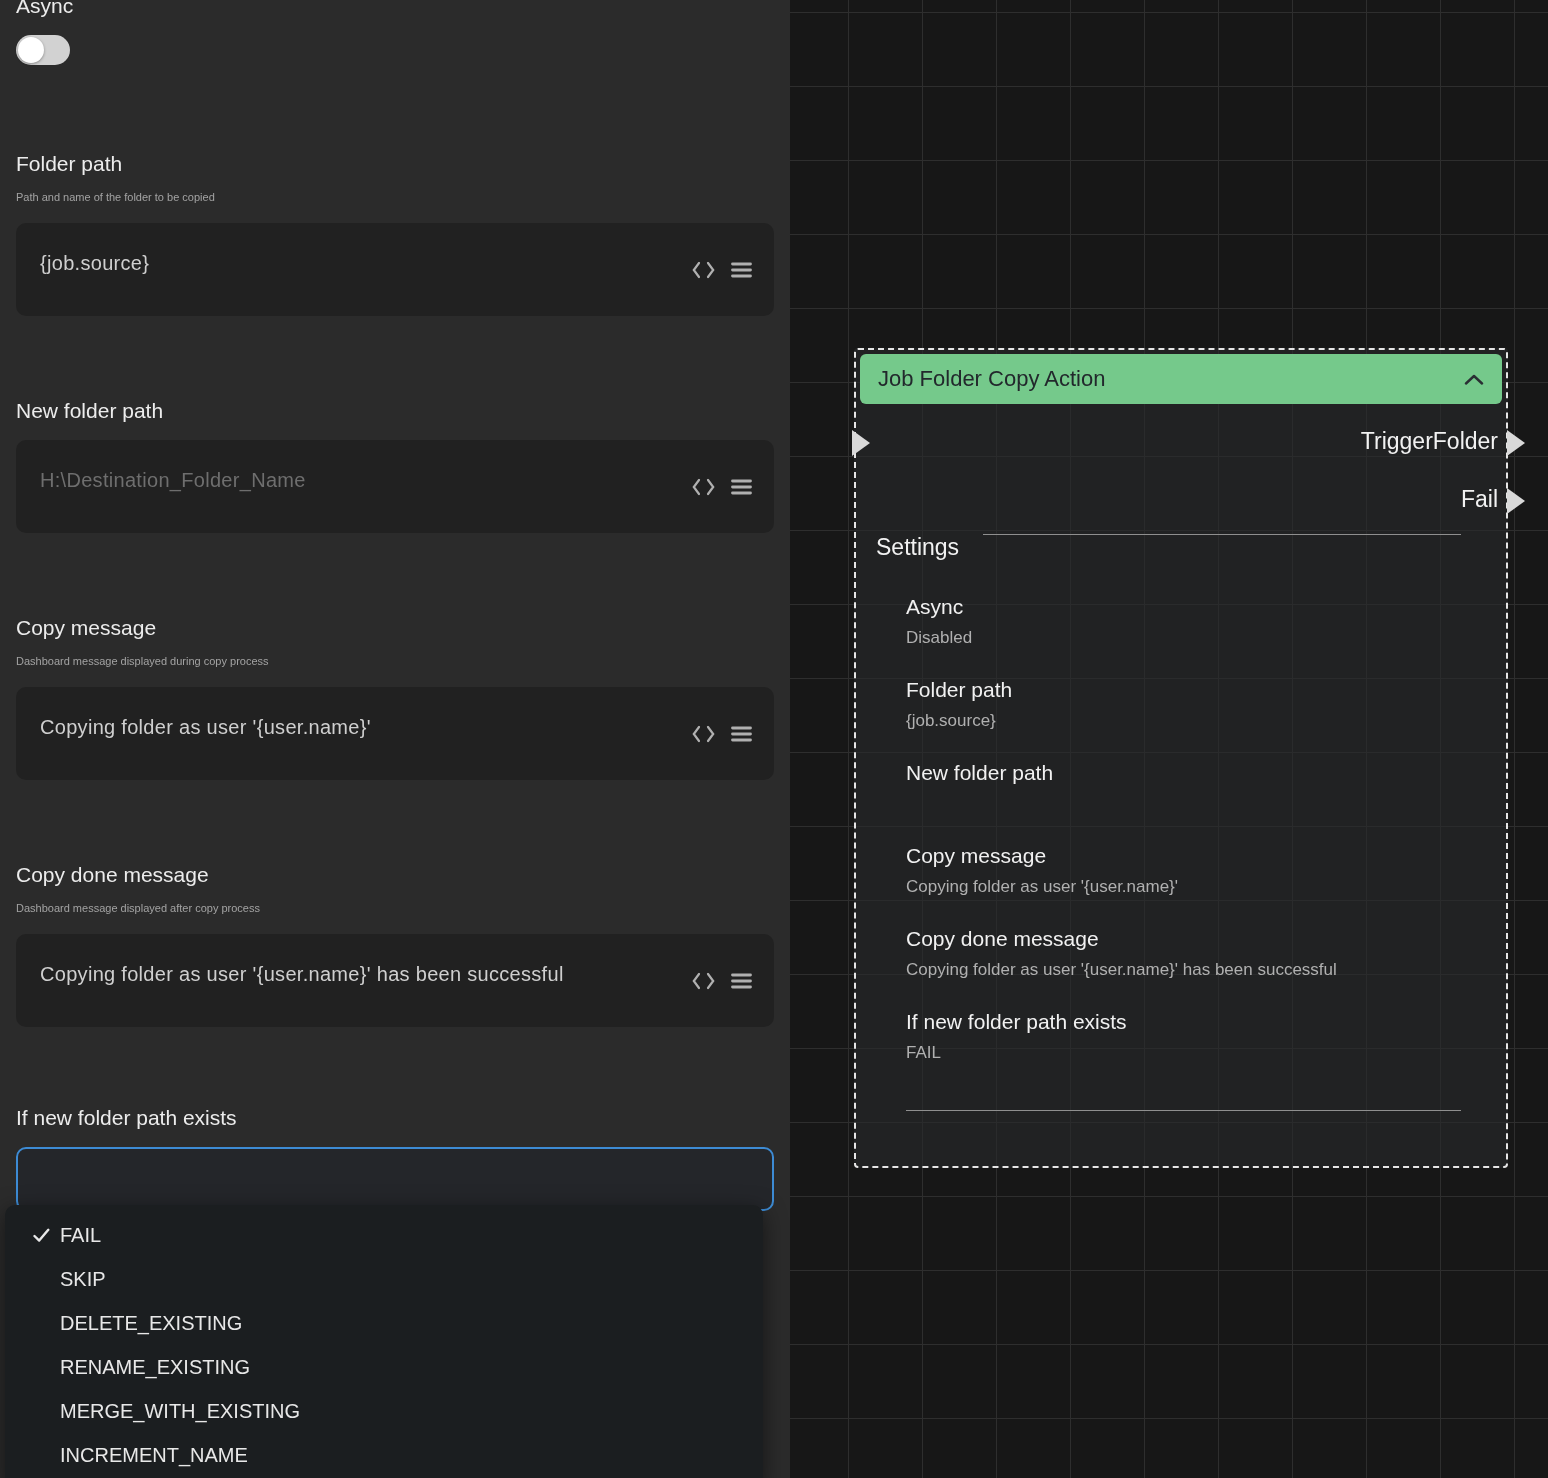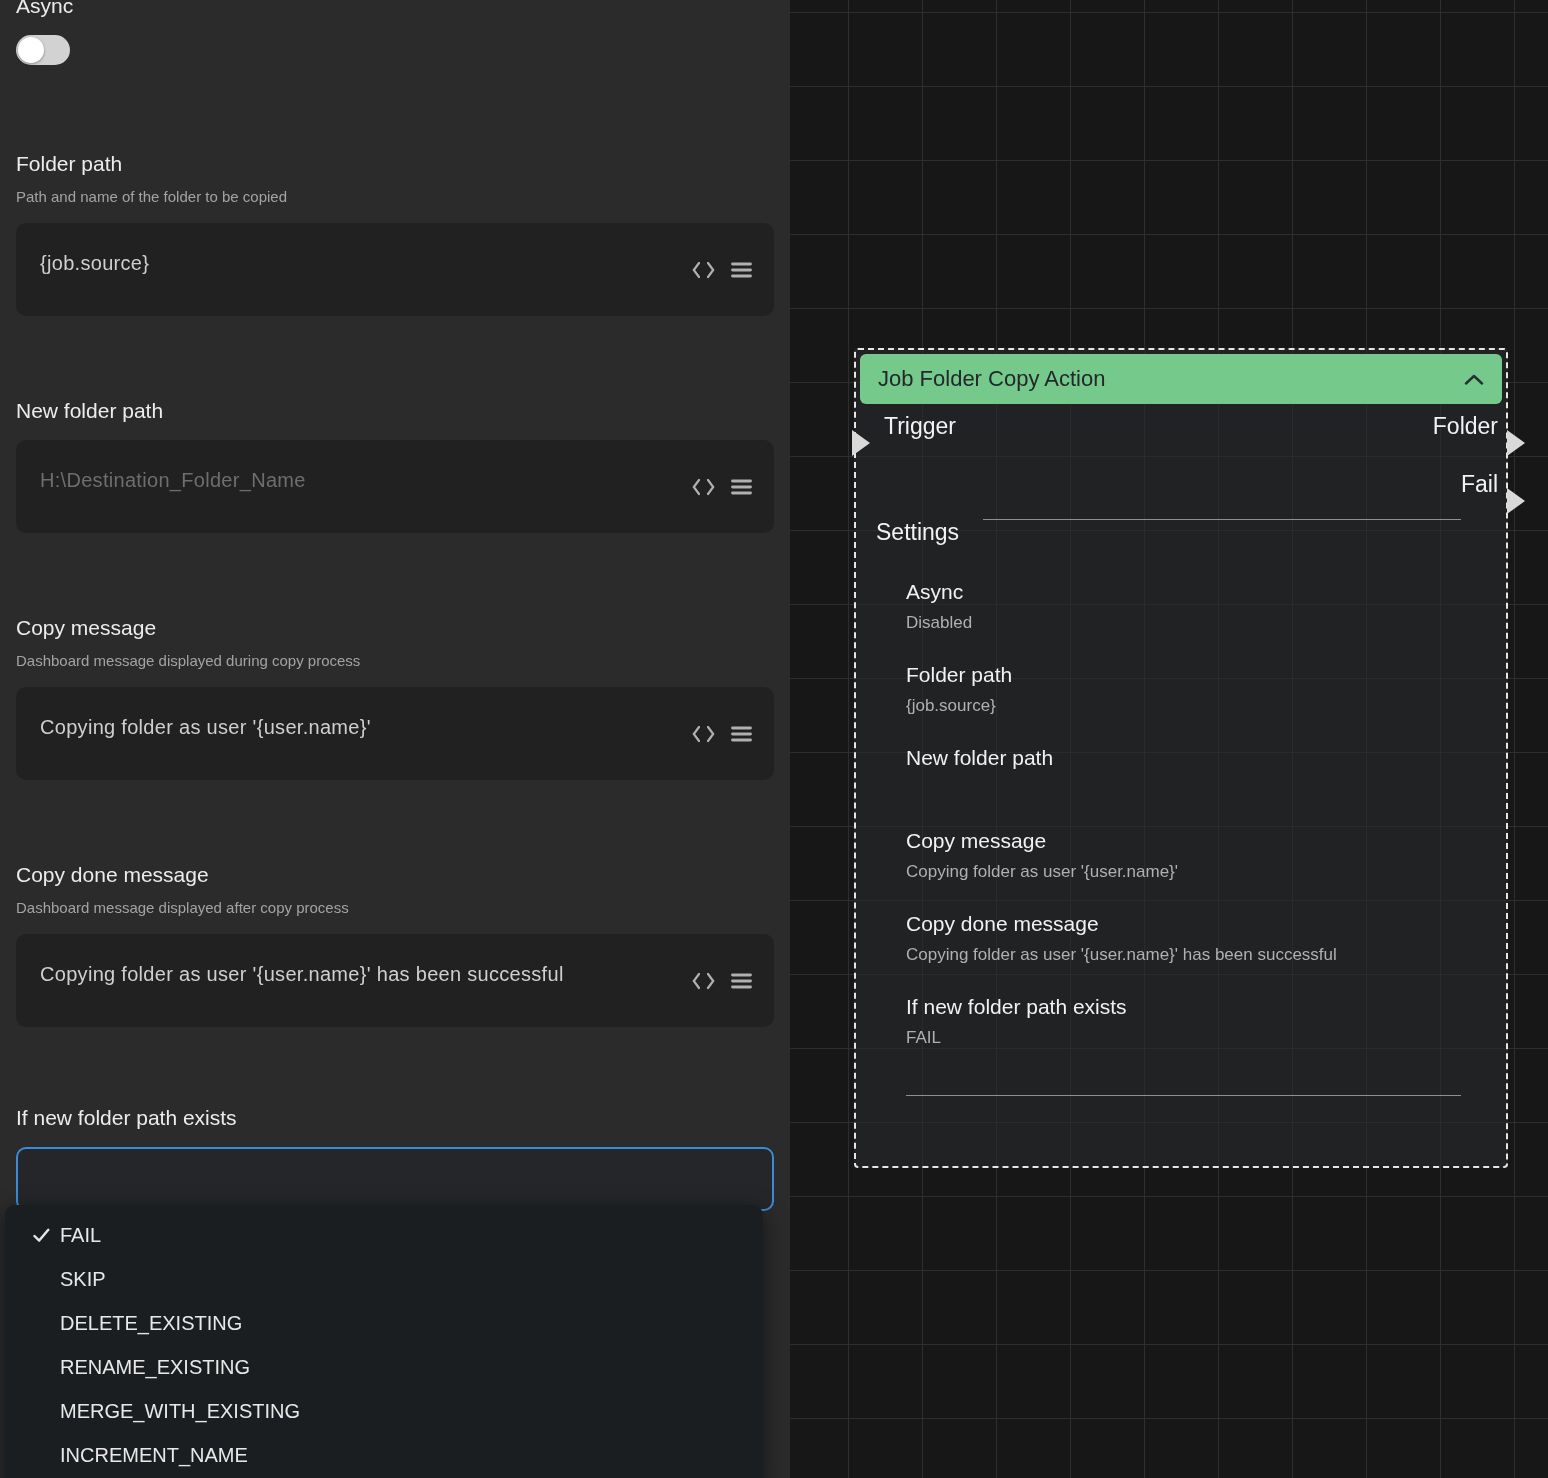--- a/index.html
+++ b/index.html
@@ -17,21 +17,21 @@
     margin-top:16px; width:54px; height:30px; border-radius:15px;
     background:#d2d2d2; position:relative; cursor:pointer;
   }
   .toggle .knob {
     position:absolute; left:2px; top:2px; width:26px; height:26px;
     border-radius:50%; background:#ffffff; box-shadow:0 1px 3px rgba(0,0,0,.35);
   }
   .group { margin-top:80px; }
   .group.first { margin-top:84px; }
   .field-label { font-size:21px; color:#ececec; line-height:30px; }
-  .field-desc { margin-top:6px; font-size:15px; color:#a3a3a3; line-height:24px; }
+  .field-desc { margin-top:6px; font-size:11px; color:#a3a3a3; line-height:24px; }
   .input-box {
     margin-top:14px; height:93px; background:#212121; border-radius:10px;
     position:relative; padding:26px 110px 0 24px; cursor:text;
   }
   .input-value { font-size:20px; color:#cfcfcf; line-height:28px; letter-spacing:.3px; }
   .input-value.placeholder { color:#6e6e6e; }
   .input-icons {
     position:absolute; right:22px; top:50%; transform:translateY(-50%);
     display:flex; align-items:center; gap:16px;
   }
@@ -72,22 +72,22 @@
     border:2px dashed #e6e6e6; border-radius:4px;
     background:rgba(40,42,44,0.6); cursor:move;
   }
   .node-header {
     margin:4px; height:50px; background:#75c98b; border-radius:6px;
     display:flex; align-items:center; justify-content:space-between;
     padding:16px 18px; cursor:pointer;
   }
   .node-title { font-size:22px; font-weight:500; color:#22282c; }
   .io-row {
-    display:flex; align-items:center; justify-content:space-between;
-    margin-top:7px; padding:0 8px 0 28px; height:30px;
+    display:flex; align-items:center; justify-content:flex-end;
+    margin-top:22px; padding:0 8px 0 28px; height:30px;
   }
   .io-row.fail-row { justify-content:flex-end; margin-top:28px; }
   .io-label { font-size:23px; color:#f2f2f2; }
   .port {
     position:absolute; width:0; height:0;
     border-top:13px solid transparent; border-bottom:13px solid transparent;
     border-left:18px solid #d9d9d9;
   }
   .port.trigger { left:-4px; top:80px; }
   .port.success { right:-19px; top:80px; }

